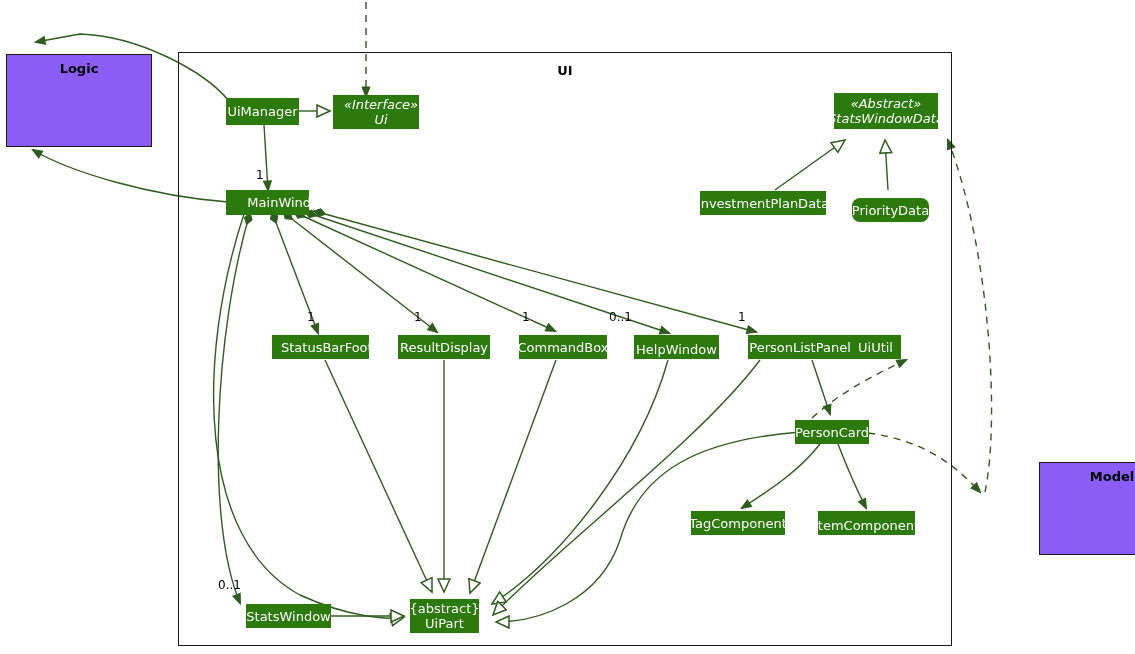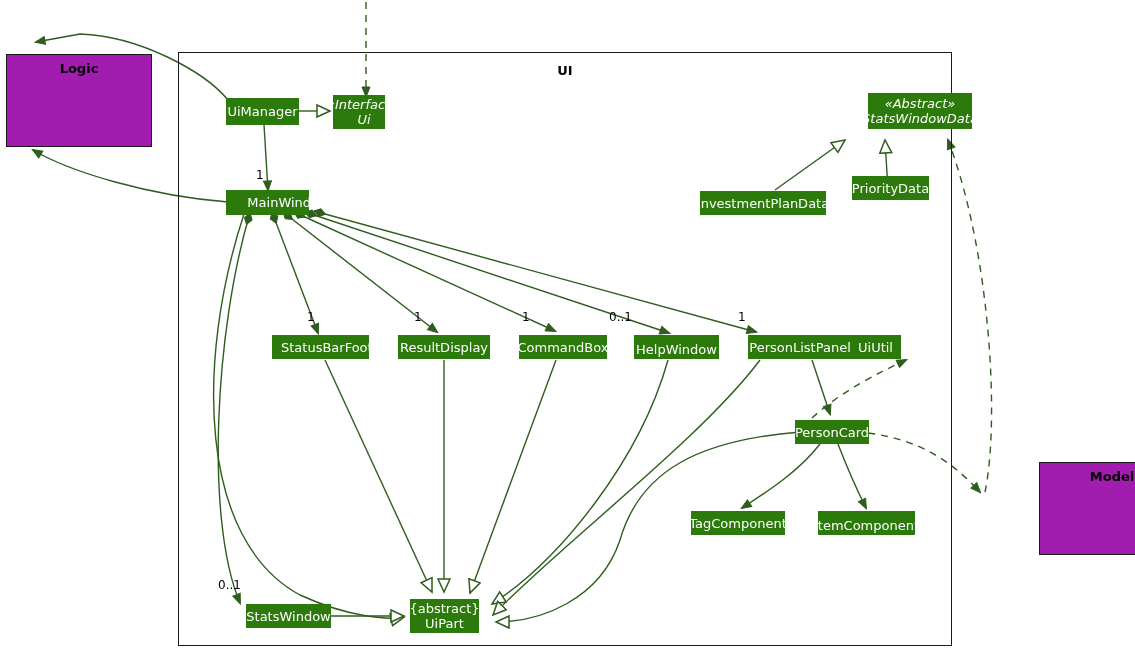--- a/index.html
+++ b/index.html
@@ -13,21 +13,21 @@
 
   .pkg{
     position:absolute;border:1.5px solid #1a1a1a;background:transparent;
     box-sizing:border-box;
   }
   .pkg-title{
     position:absolute;left:0;right:0;text-align:center;
     font-weight:bold;font-size:13px;color:#000;
   }
   .extbox{
-    position:absolute;border:1.5px solid #1a1a1a;background:#a21caf;
+    position:absolute;border:1.5px solid #1a1a1a;background:#8b5cf6;
     box-sizing:border-box;
   }
   .extbox .t{
     position:absolute;left:0;right:0;top:6px;text-align:center;
     font-weight:bold;font-size:13px;color:#000;
   }
   .cls{
     position:absolute;background:#2b7a0b;color:#ffffff;
     display:flex;flex-direction:column;align-items:center;justify-content:center;
     font-size:13px;line-height:15px;box-sizing:border-box;
@@ -123,39 +123,39 @@
   </div>
 
   <div class="extbox" style="left:1039px;top:462px;width:146px;height:93px;">
     <div class="t">Model</div>
   </div>
 
   <div class="cls" style="left:226px;top:98px;width:73px;height:27px;">
     <span>UiManager</span>
   </div>
 
-  <div class="cls" style="left:333px;top:95px;width:52px;height:34px;padding-left:16px;">
+  <div class="cls" style="left:333px;top:95px;width:86px;height:34px;padding-left:16px;">
     <span class="ital">«Interface»</span>
     <span class="ital">Ui</span>
   </div>
 
   <div class="cls" style="left:226px;top:190px;width:83px;height:25px;padding-left:48px;">
     <span>MainWindow</span>
   </div>
 
-  <div class="cls" style="left:868px;top:93px;width:104px;height:36px;">
+  <div class="cls" style="left:834px;top:93px;width:104px;height:36px;">
     <span class="ital">«Abstract»</span>
     <span class="ital">StatsWindowData</span>
   </div>
 
   <div class="cls" style="left:700px;top:191px;width:126px;height:24px;">
     <span>InvestmentPlanData</span>
   </div>
 
-  <div class="cls" style="left:852px;top:176px;width:77px;height:24px;">
+  <div class="cls" style="left:852px;top:198px;width:77px;height:24px;border-radius:8px;">
     <span>PriorityData</span>
   </div>
 
   <div class="cls" style="left:272px;top:335px;width:97px;height:24px;padding-left:32px;">
     <span>StatusBarFooter</span>
   </div>
 
   <div class="cls" style="left:398px;top:335px;width:92px;height:24px;">
     <span>ResultDisplay</span>
   </div>

